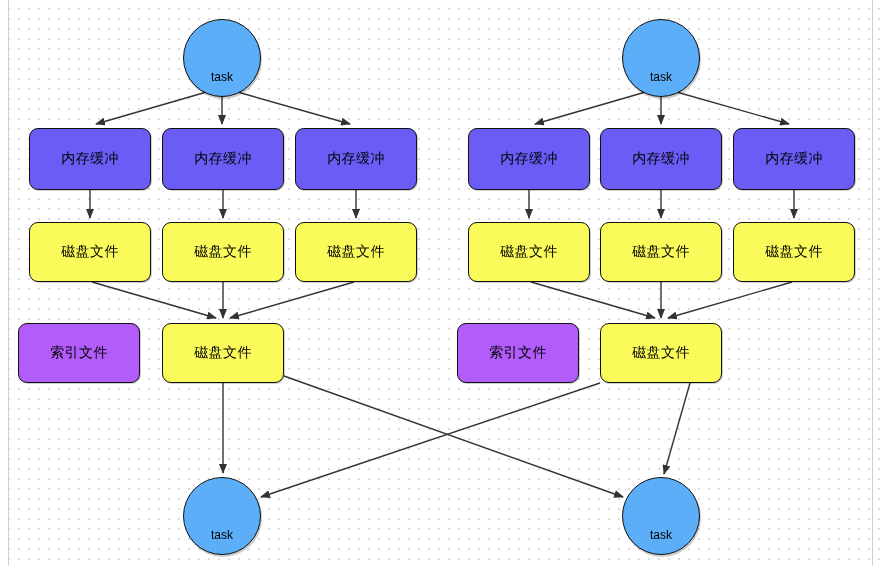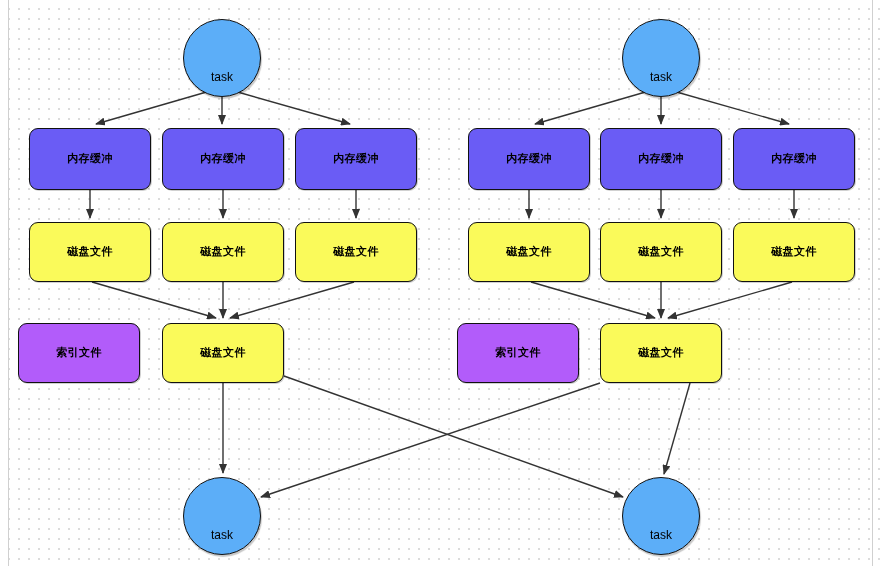--- a/index.html
+++ b/index.html
@@ -69,24 +69,23 @@
   .node .label {
     pointer-events: none;
     user-select: none;
   }
   .node.circle .label {
     font-size: 12px;
     font-family: "Liberation Sans", "DejaVu Sans", sans-serif;
     margin-top: 40px;
   }
   .node.rect .label {
-    font-size: 11px;
+    font-size: 14px;
     letter-spacing: 0.4px;
     font-family: "DejaVu Sans", "Liberation Sans", sans-serif;
-    font-weight: bold;
   }
   .watermark {
     position: absolute;
     left: 542px;
     top: 533px;
     font-family: "Liberation Serif", "DejaVu Serif", serif;
     font-size: 19px;
     letter-spacing: 1.6px;
     color: #f2eeee;
     white-space: nowrap;

